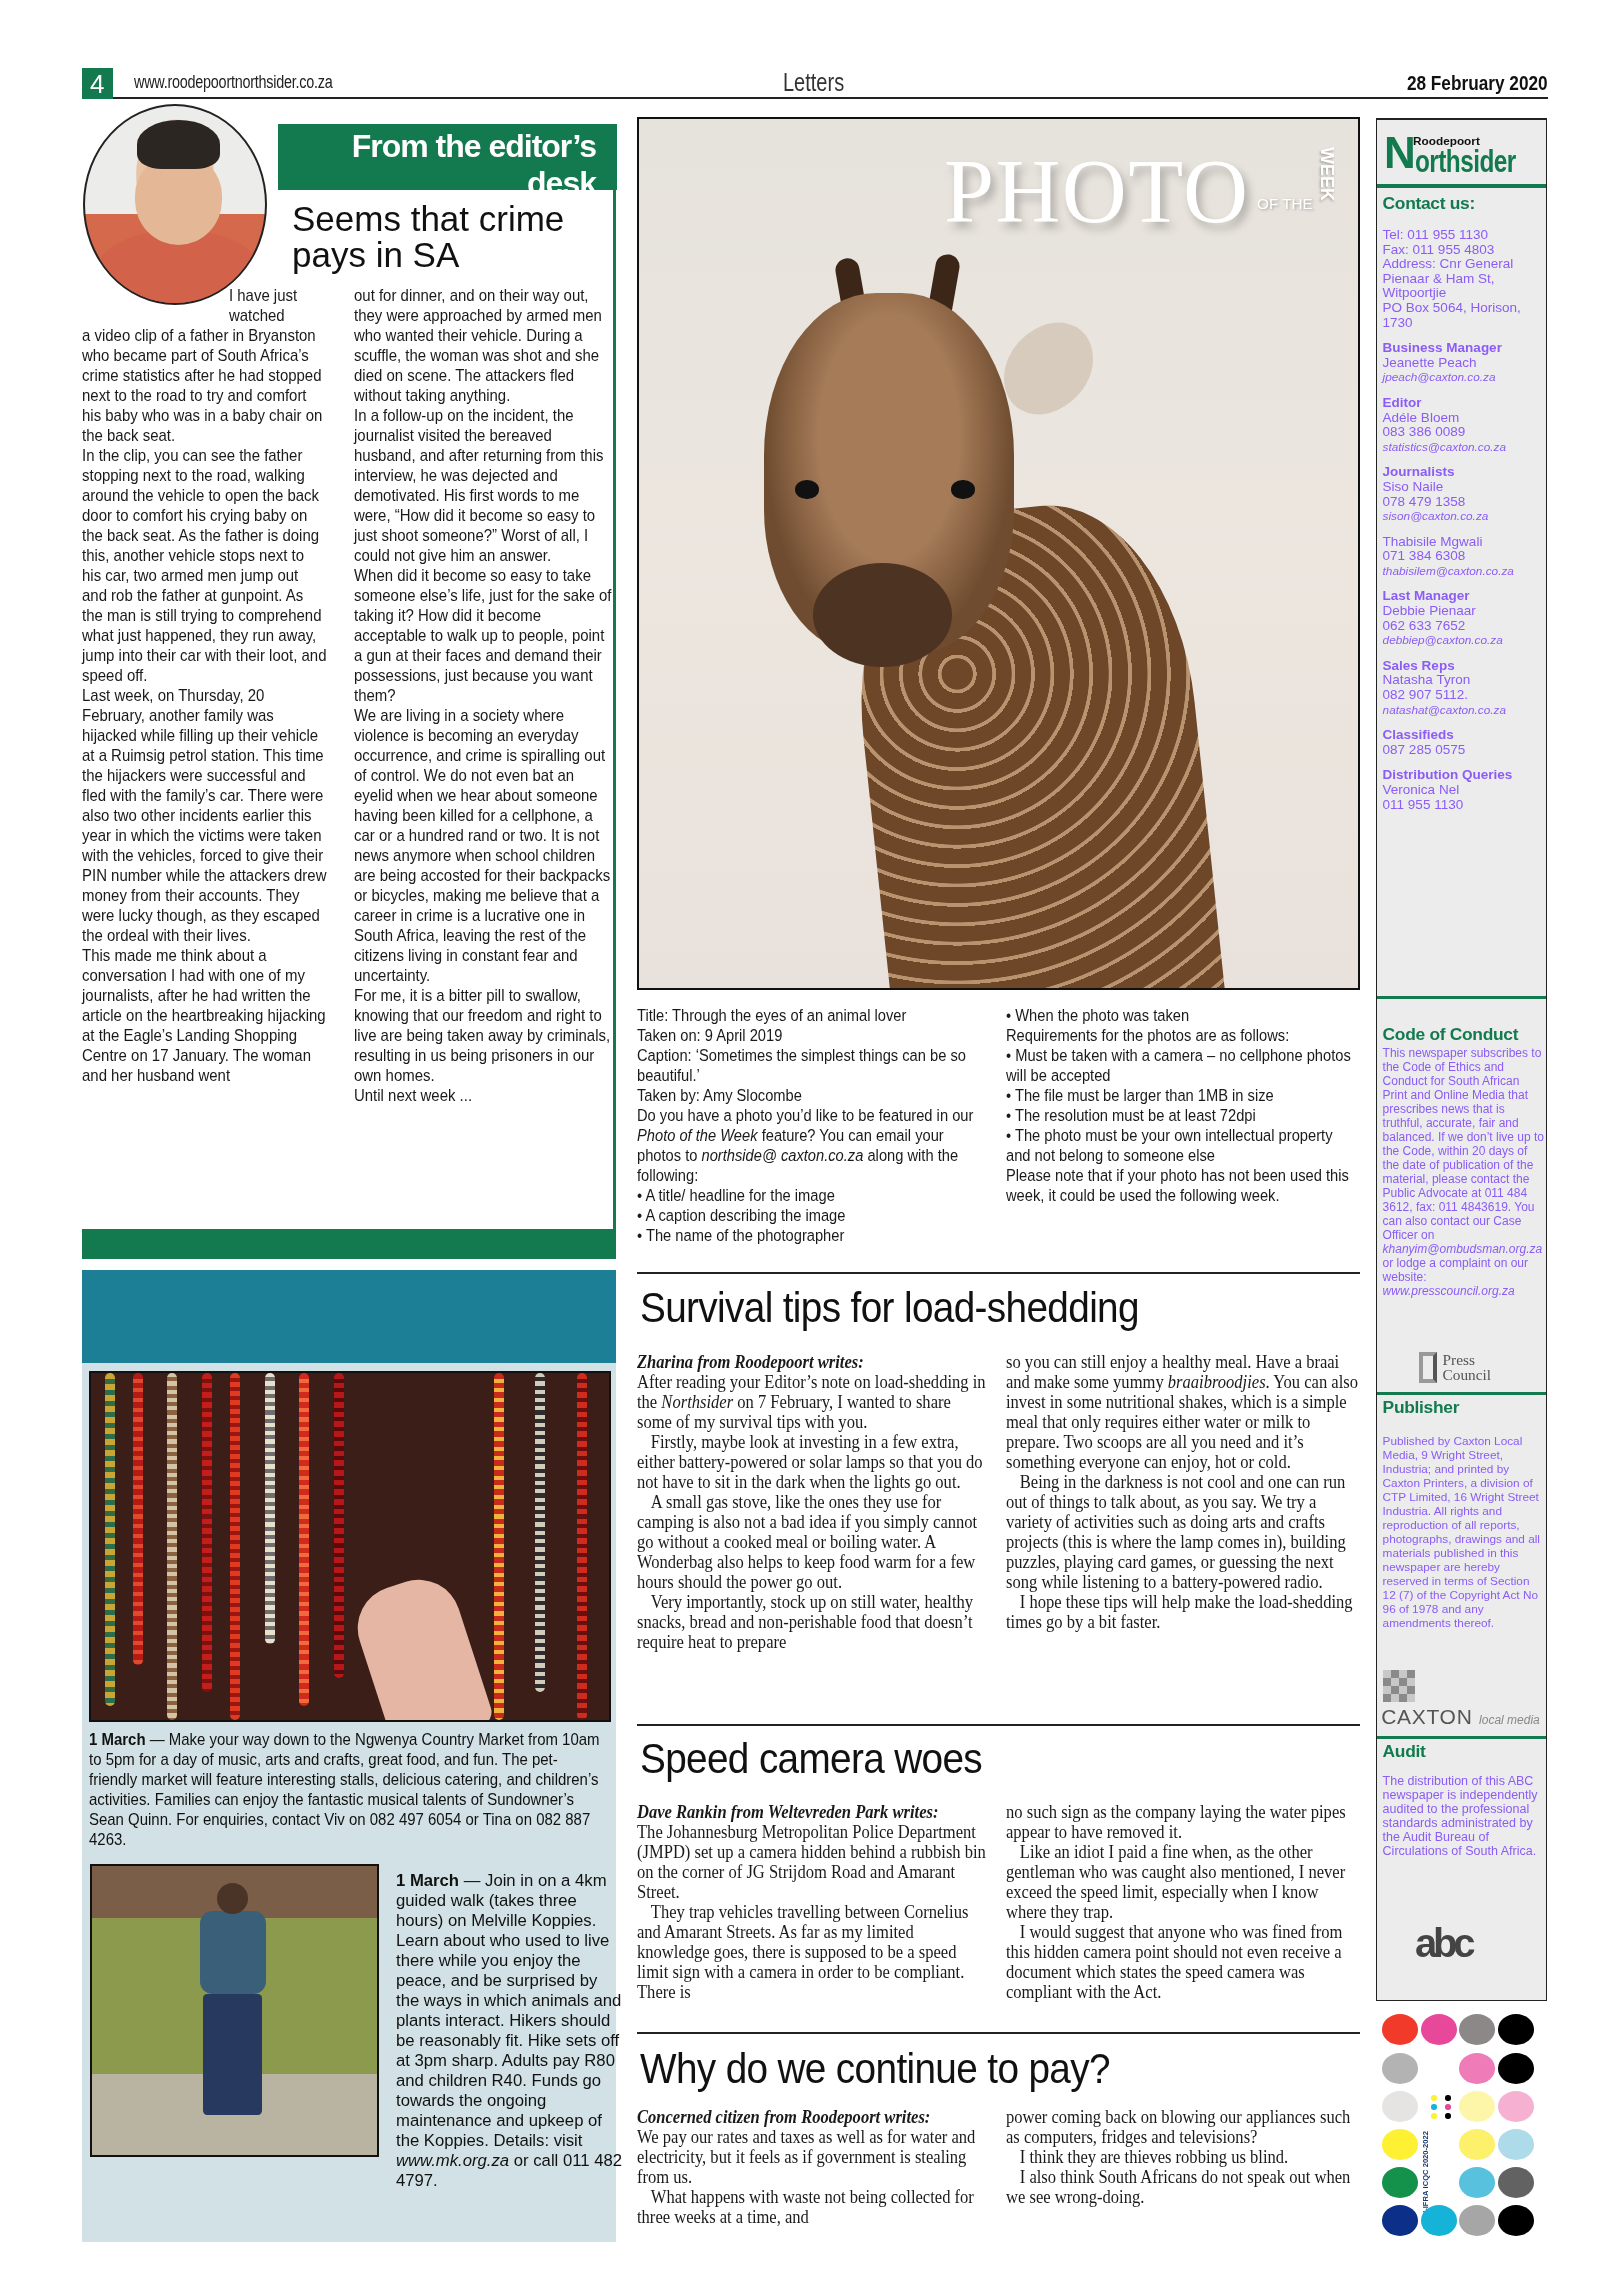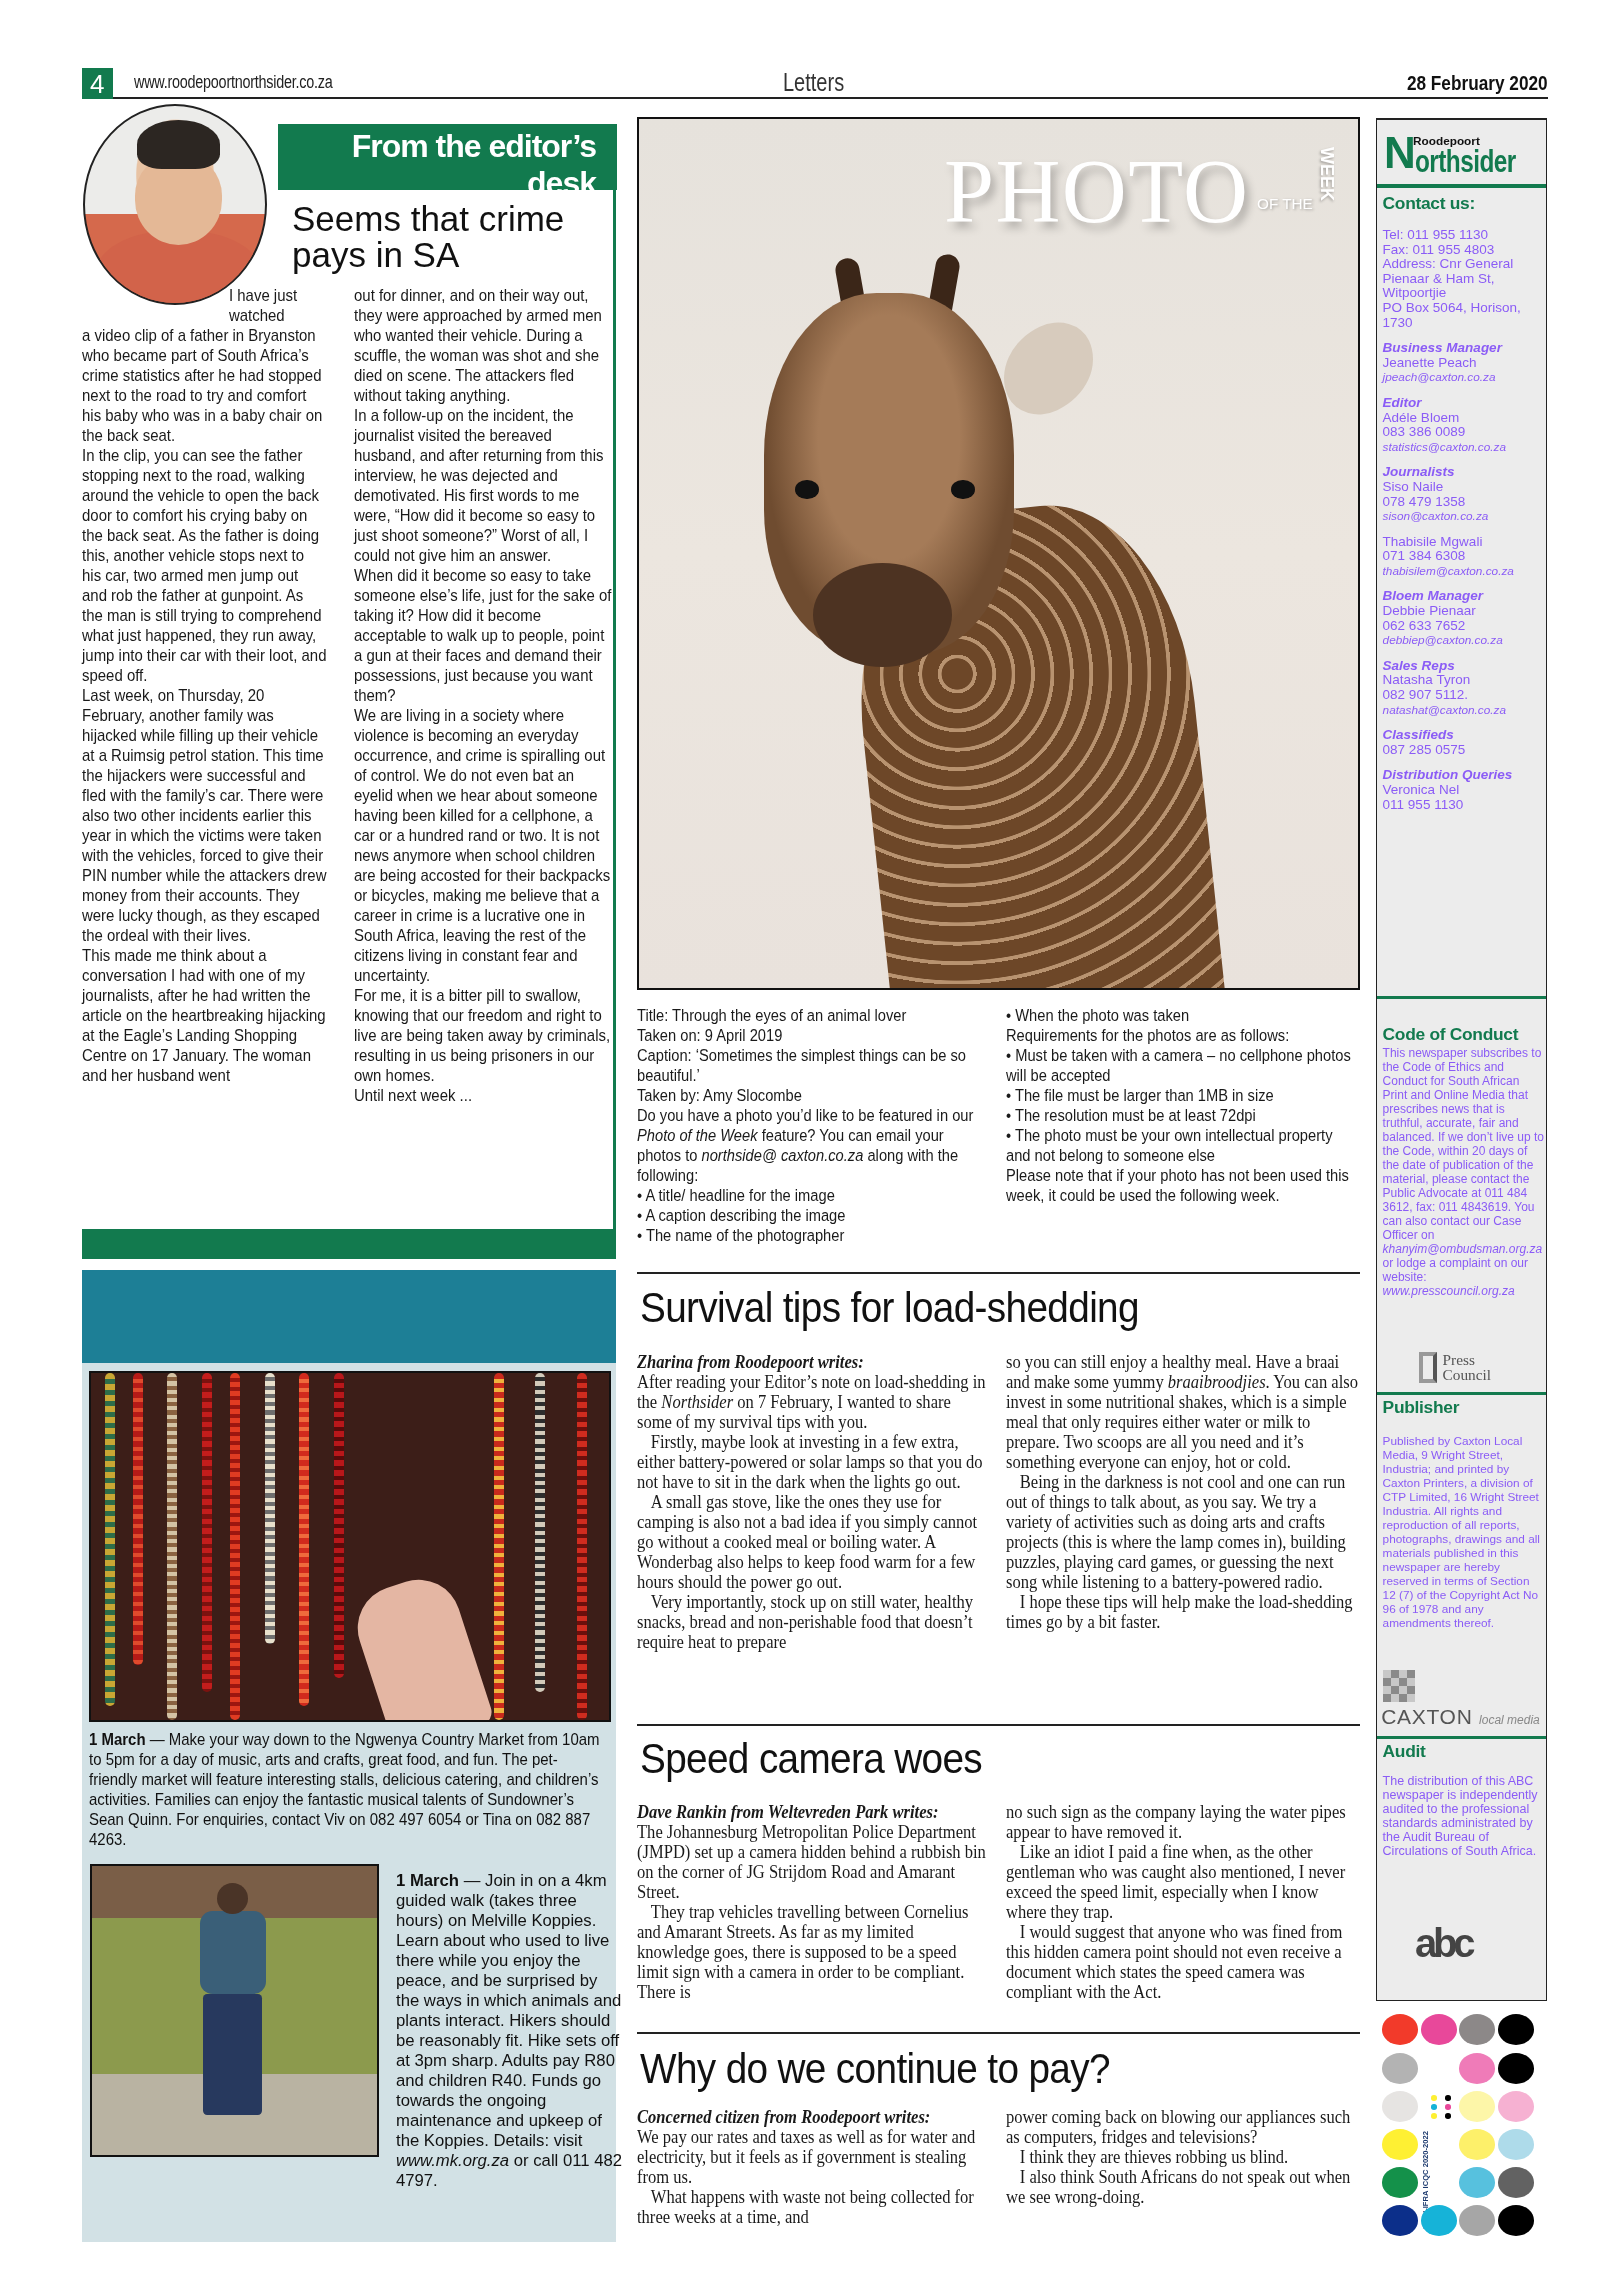--- a/index.html
+++ b/index.html
@@ -76,21 +76,21 @@
   
   .sb { left: 1376px; top: 118px; width: 171px; height: 1883px; background: #ececec; border: 1.4px solid #222; border-top: 2.1px solid #222; }
   .logo { position: absolute; left: 7px; top: 9.7px; width: 156px; height: 49px; }
   .logo .n { position: absolute; left: 0; top: 1.4px; font-size: 44px; font-weight: bold; color: #127a4e; font-family: "Liberation Sans", sans-serif; line-height: 44px; }
   .logo .rp { position: absolute; left: 29px; top: 4.2px; font-size: 11.8px; font-weight: bold; color: #111; }
   .logo .orth { position: absolute; left: 30.5px; top: 15.3px; font-size: 30.5px; font-weight: bold; color: #127a4e; transform: scaleX(0.8); transform-origin: left; line-height: 32px; letter-spacing: -0.7px; }
   .sb-bar { position: absolute; left: 0; width: 169px; height: 4.2px; background: #127a4e; }
   .sb-h { position: absolute; left: 5.6px; font-size: 17.4px; font-weight: bold; color: #127a4e; letter-spacing: -0.3px; }
   .sb-t { position: absolute; left: 5.6px; width: 163px; font-size: 13.5px; line-height: 14.6px; color: #8b5cf6; }
   .sb-t .sm { font-size: 11.8px; line-height: 14px; }
-  .sb-t .lbl { font-weight: bold; font-style: italic; }
+  .sb-t .lbl { font-weight: bold; }
   .sb-t p { margin-bottom: 11px; }
   .press-logo { position: absolute; left: 42px; font-family: "Liberation Serif", serif; font-size: 15.3px; color: #555; line-height: 15.3px; padding-left: 23.6px; }
   .press-logo .sq { position: absolute; left: 0; top: 0; width: 18px; height: 30.5px; border: 4.2px solid #999; border-right-color: #555; }
   .caxton { position: absolute; left: 4.2px; font-size: 21px; color: #555; letter-spacing: 0.7px; }
   .caxton small { font-size: 12px; color: #888; letter-spacing: 0; font-style: italic; }
   .cax-icon { position: absolute; left: 5.6px; width: 32px; height: 32px; background: repeating-conic-gradient(#8a8a8a 0 25%, #c8c8c8 0 50%) 0 0/16px 16px; }
   .abc-logo { position: absolute; left: 38px; font-size: 40px; font-weight: bold; color: #444; letter-spacing: -4.2px; }
 
   
   .cbar { left: 1381px; top: 2013px; width: 167px; height: 229px; }
@@ -249,21 +249,21 @@
     <p>
       <span>Tel: 011 955 1130</span><br>
       <span>Fax: 011 955 4803</span><br>
       <span>Address: Cnr General Pienaar &amp; Ham St, Witpoortjie</span><br>
       <span>PO Box 5064, Horison, 1730</span>
     </p>
     <p><span class="lbl">Business Manager</span><br><span>Jeanette Peach</span><br><span class="sm i">jpeach@caxton.co.za</span></p>
     <p><span class="lbl">Editor</span><br><span>Adéle Bloem</span><br><span>083 386 0089</span><br><span class="sm i">statistics@caxton.co.za</span></p>
     <p><span class="lbl">Journalists</span><br><span>Siso Naile</span><br><span>078 479 1358</span><br><span class="sm i">sison@caxton.co.za</span></p>
     <p><span>Thabisile Mgwali</span><br><span>071 384 6308</span><br><span class="sm i">thabisilem@caxton.co.za</span></p>
-    <p><span class="lbl">Bloem Manager</span><br><span>Debbie Pienaar</span><br><span>062 633 7652</span><br><span class="sm i">debbiep@caxton.co.za</span></p>
+    <p><span class="lbl">Last Manager</span><br><span>Debbie Pienaar</span><br><span>062 633 7652</span><br><span class="sm i">debbiep@caxton.co.za</span></p>
     <p><span class="lbl">Sales Reps</span><br><span>Natasha Tyron</span><br><span>082 907 5112.</span><br><span class="sm i">natashat@caxton.co.za</span></p>
     <p><span class="lbl">Classifieds</span><br><span>087 285 0575</span></p>
     <p><span class="lbl">Distribution Queries</span><br><span>Veronica Nel</span><br><span>011 955 1130</span></p>
   </div>
 
   <div class="sb-bar" style="top:876px;height:2.8px;"></div>
   <div class="sb-h" style="top:904px;">Code of Conduct</div>
   <div class="sb-t sm" style="top:926px;font-size:12px;line-height:14px;">
     <span>This newspaper subscribes to the Code of Ethics and Conduct for South African Print and Online Media that prescribes news that is truthful, accurate, fair and balanced. If we don’t live up to the Code, within 20 days of the date of publication of the material, please contact the Public Advocate at 011 484 3612, fax: 011 4843619. You can also contact our Case Officer on</span>
     <span class="i">khanyim@ombudsman.org.za</span>

